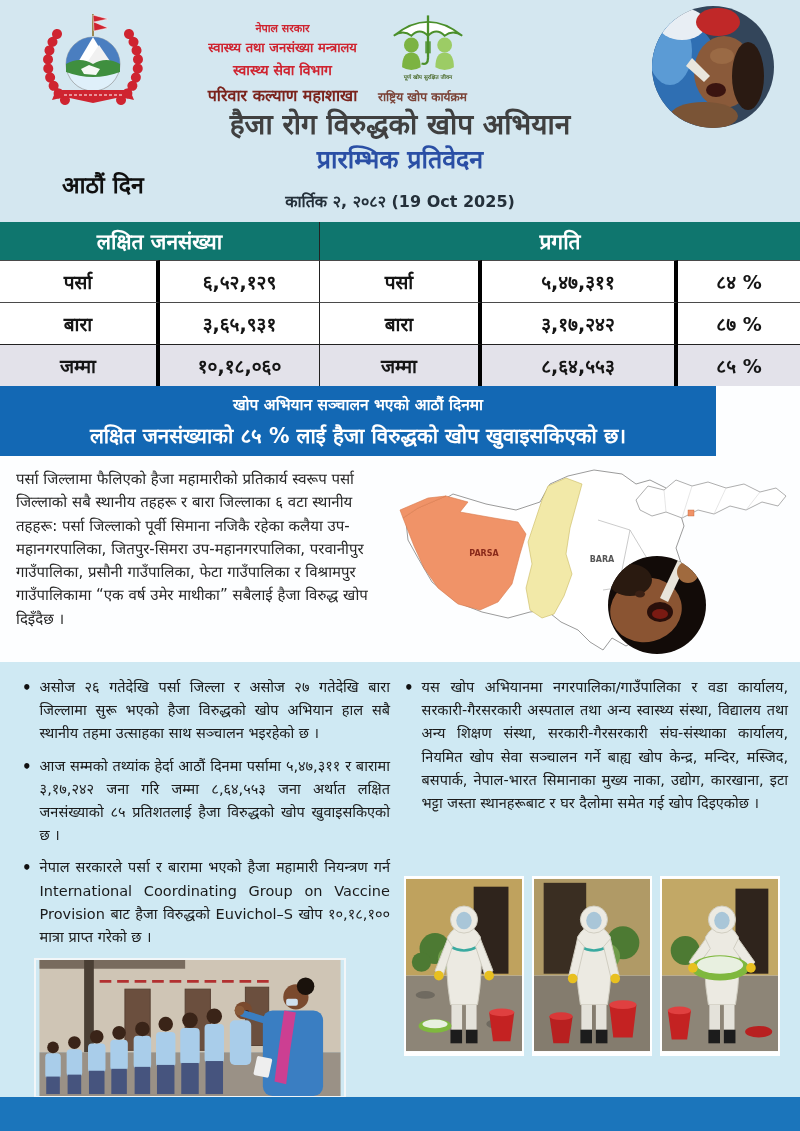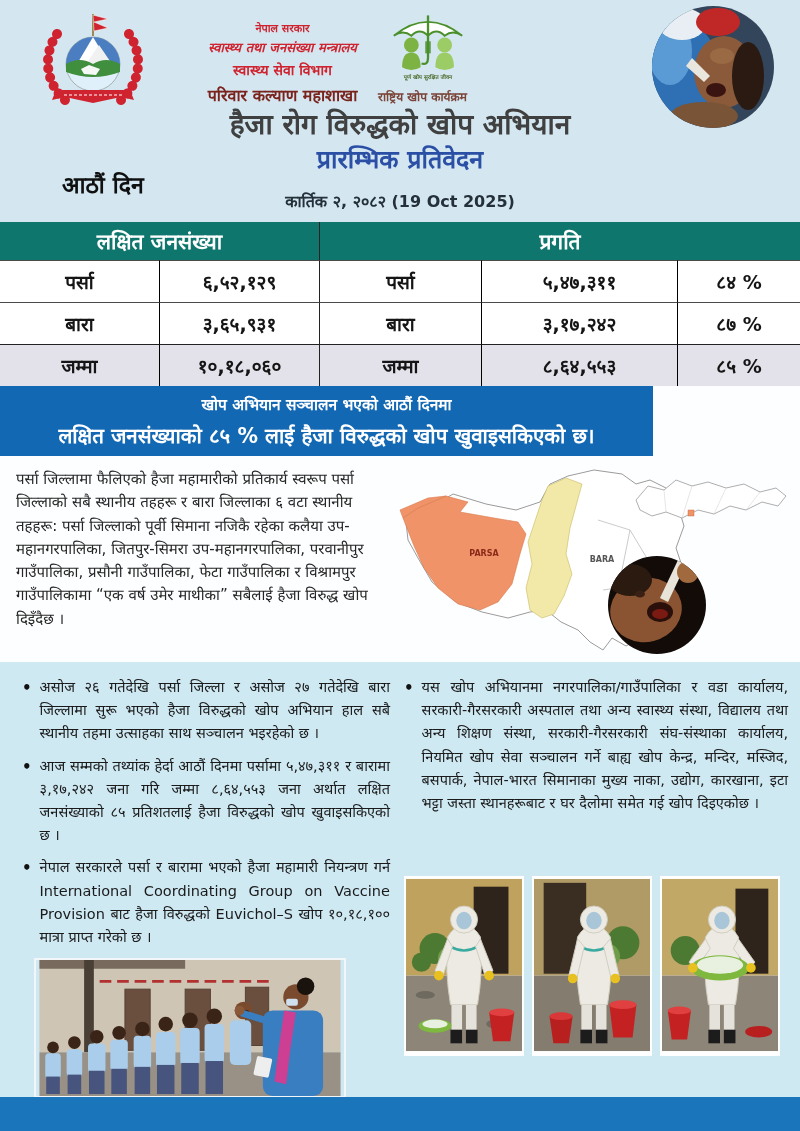--- a/index.html
+++ b/index.html
@@ -2,31 +2,31 @@
 <html><head>
 <meta charset="utf-8">
 <style>
   html,body { margin:0; padding:0; }
   .page { position:relative; width:800px; height:1131px; overflow:hidden;
           font-family:"DejaVu Sans", sans-serif; background:#fdfeff; }
 
   
   .sec-header { position:absolute; left:0; top:0; width:800px; height:222px; background:#d4e7f0; }
   .sec-table  { position:absolute; left:0; top:222px; width:800px; height:164px; }
-  .sec-banner { position:absolute; left:0; top:386px; width:653px; height:70px; background:#1368b4;
+  .sec-banner { position:absolute; left:0; top:386px; width:716px; height:70px; background:#1368b4;
                 display:flex; flex-direction:column; align-items:center; justify-content:center; gap:6px; }
   .sec-white  { position:absolute; left:0; top:456px; width:800px; height:206px; background:#fdfeff; }
   .sec-body   { position:absolute; left:0; top:662px; width:800px; height:435px; background:#cfe9f3; }
   .sec-footer { position:absolute; left:0; top:1097px; width:800px; height:34px; background:#1b75bb; }
 
   
   .emblem { position:absolute; left:36px; top:10px; width:114px; height:100px; }
   .ministry { position:absolute; left:160px; top:20px; width:245px; text-align:center; color:#cf2430; }
   .m1 { font-size:11px; font-weight:bold; }
-  .m2 { font-size:13px; font-weight:bold; margin-top:3px;font-style:italic; }
+  .m2 { font-size:13px; font-weight:bold; margin-top:3px; }
   .m3 { font-size:14px; font-weight:bold; margin-top:4px; }
   .m4 { font-size:16px; font-weight:bold; margin-top:5px; color:#7a231c; }
   .prog { position:absolute; left:378px; top:8px; width:110px; }
   .prog-name { font-size:12px; font-weight:bold; color:#7b4438; margin-top:2px; }
   .hero-circle { position:absolute; left:652px; top:6px; width:122px; height:122px; border-radius:50%;
                  overflow:hidden; }
   .title    { position:absolute; left:0; top:104px; width:800px; text-align:center;
               font-size:28px; font-weight:bold; color:#404040; }
   .subtitle { position:absolute; left:0; top:141px; width:800px; text-align:center;
               font-size:25px; font-weight:bold; color:#2a4fa5; }
@@ -36,21 +36,21 @@
 
   
   .tbl { display:grid; width:800px; grid-template-columns:160px 160px 162px 196px 122px;
          grid-template-rows:38px 42px 42px 42px; }
   .c { display:flex; align-items:center; justify-content:center;
        font-size:19px; font-weight:bold; color:#151515; background:#fff;
        border-top:1px solid #4a4a4a; }
   .th { background:#0f766e; color:#fff; font-size:21px; border-top:none; }
   .th-left  { grid-column:1/3; border-right:1.6px solid #222; }
   .th-right { grid-column:3/6; }
-  .br  { border-right:1px solid #000000; }
+  .br  { border-right:4px solid #000000; }
   .brc { border-right:1.6px solid #222; }
   .total { background:#e3e2ea; border-top:1.4px solid #222; }
 
   
   .ban1 { color:#fff; font-size:15.5px; font-weight:bold; }
   .ban2 { color:#fff; font-size:20.5px; font-weight:bold; }
 
   
   .intro { position:absolute; left:16px; top:12px; width:374px; text-align:left;
            font-size:15px; line-height:1.55; color:#262626; }

